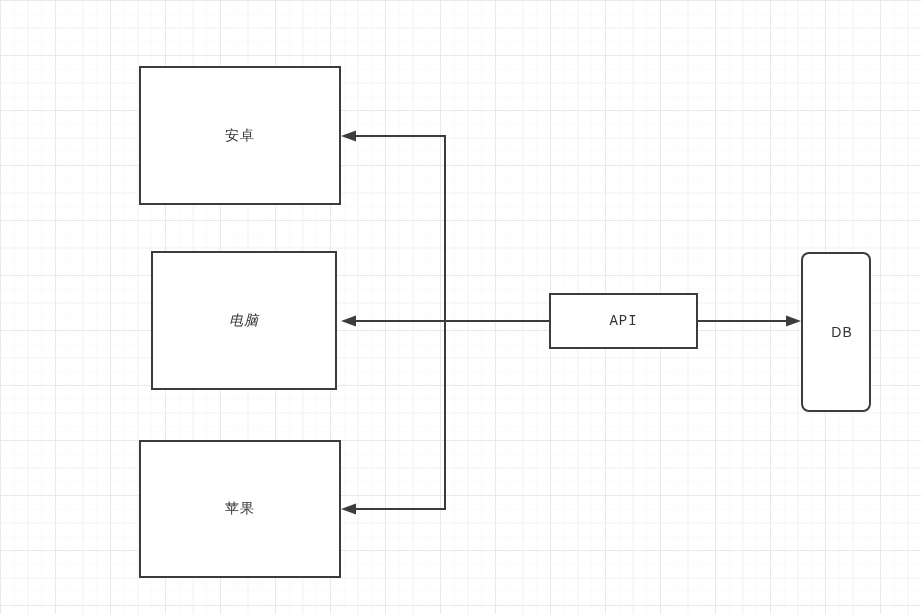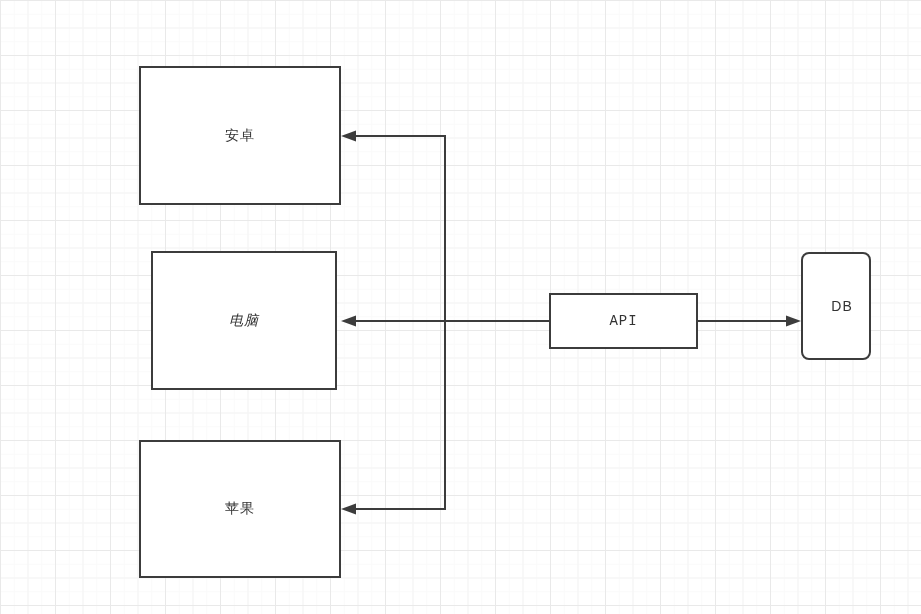--- a/index.html
+++ b/index.html
@@ -43,21 +43,21 @@
     cursor: default;
   }
   .node .label {
     text-align: center;
     white-space: nowrap;
   }
   #node-android { left: 139px; top: 66px;  width: 202px; height: 139px; }
   #node-pc      { left: 151px; top: 251px; width: 186px; height: 139px; font-style: italic; }
   #node-apple   { left: 139px; top: 440px; width: 202px; height: 138px; }
   #node-api     { left: 549px; top: 293px; width: 149px; height: 56px; font-family: Liberation Mono, monospace;  }
-  #node-db      { left: 801px; top: 252px; width: 70px;  height: 108px; border-radius: 8px; padding-left: 12px; }
+  #node-db      { left: 801px; top: 252px; width: 70px;  height: 160px; border-radius: 8px; padding-left: 12px; }
   .edges-layer {
     position: absolute;
     left: 0;
     top: 0;
     width: 921px;
     height: 614px;
     z-index: 1;
   }
   .edge-line {
     fill: none;

